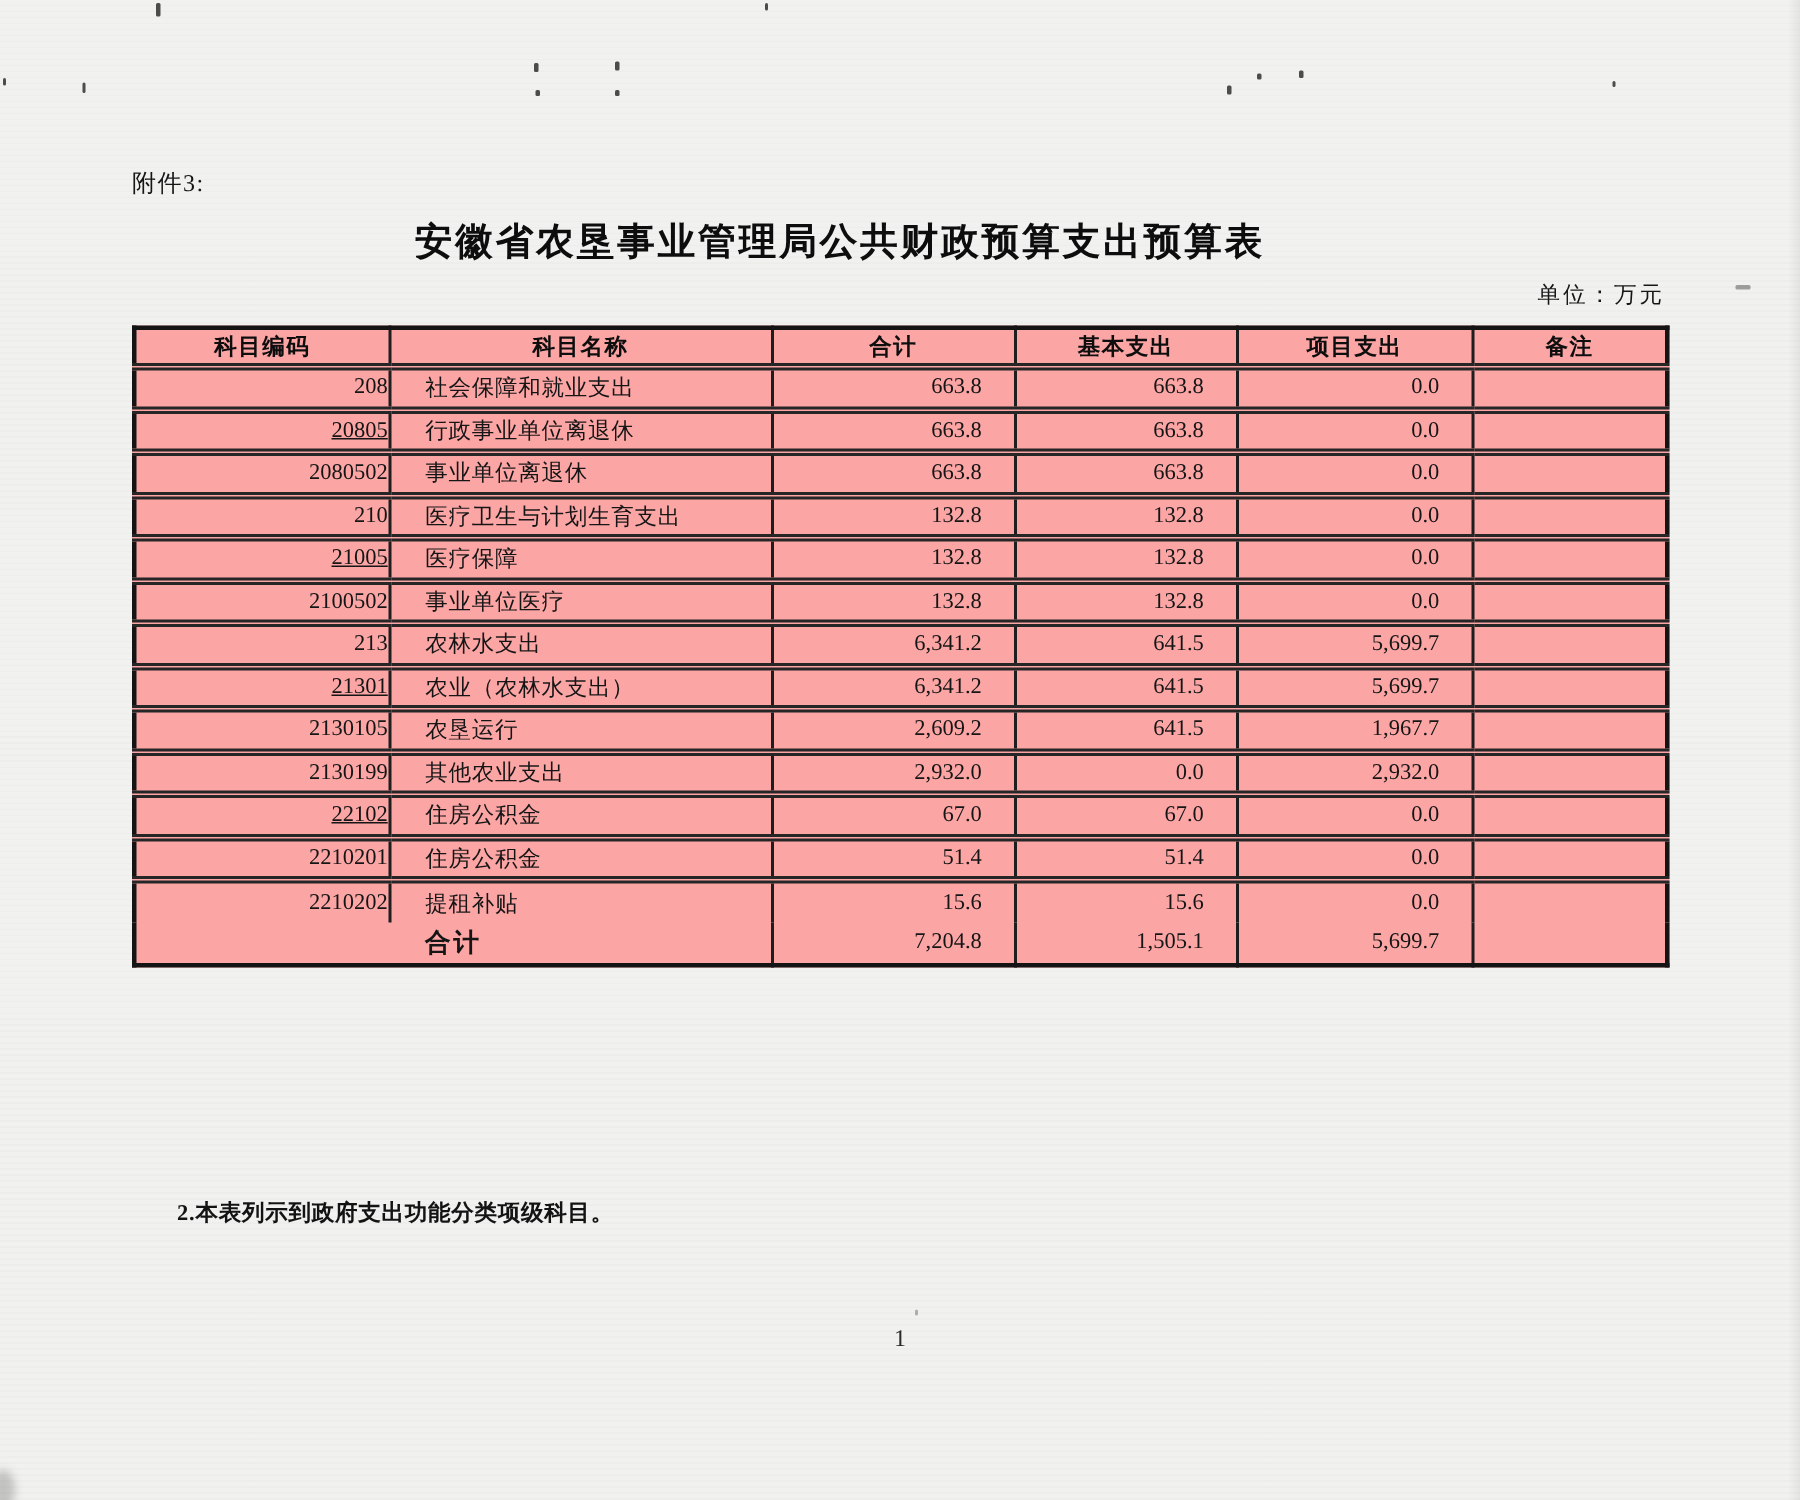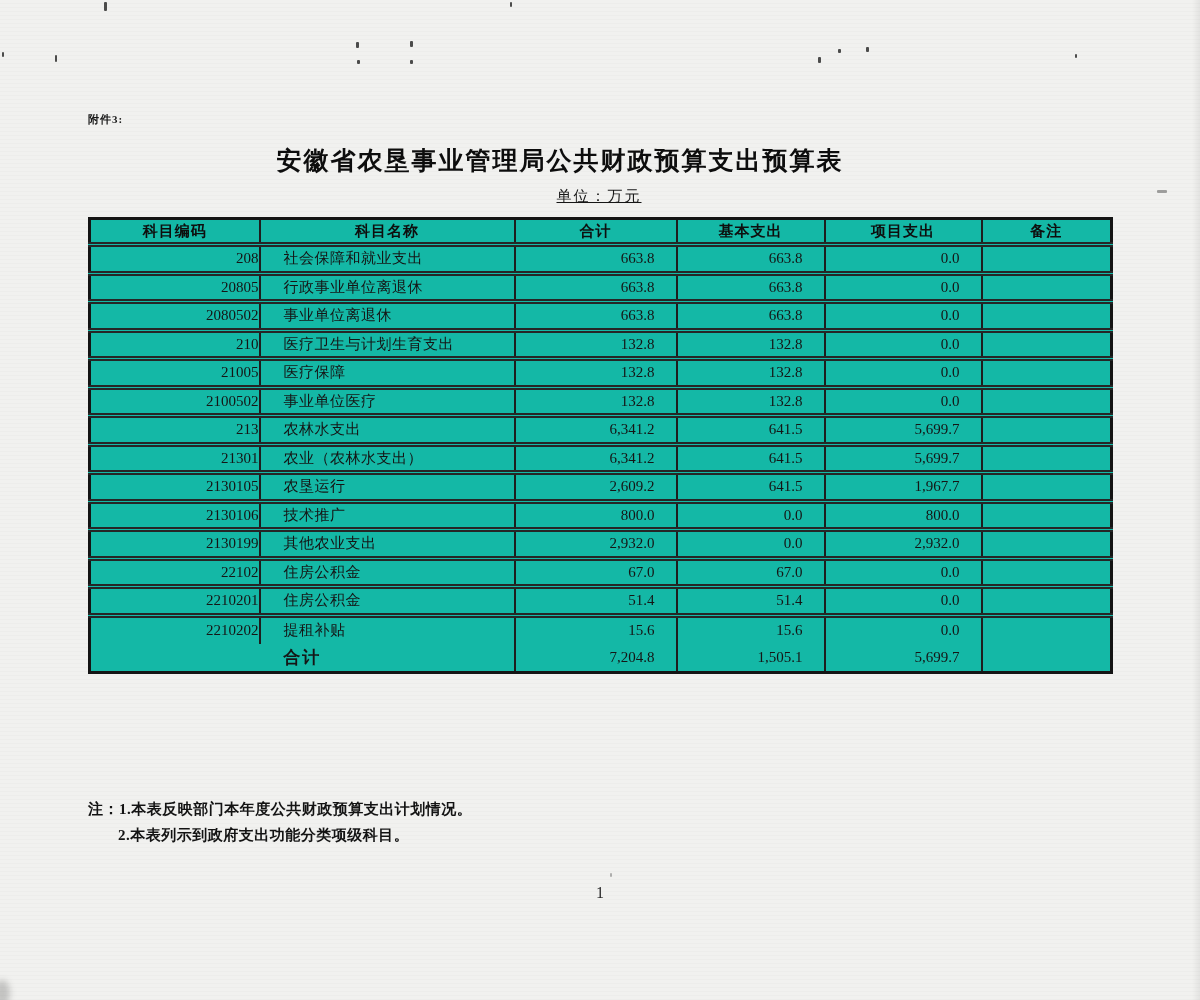--- a/index.html
+++ b/index.html
@@ -9,55 +9,55 @@
     font-family: "Liberation Serif", "DejaVu Serif", serif;
     color: #161616;
     background-color: #f1f1ef;
     background-image: repeating-linear-gradient(0deg, rgba(0,0,0,0.015) 0 1px, transparent 1px 4px);
     overflow: hidden;
   }
   .scan-page { position: absolute; inset: 0; }
 
   .attachment-label {
     position: absolute; left: 88px; top: 112px;
-    font-size: 11px; font-weight: 700; letter-spacing: 1px;
+    font-size: 16px; font-weight: 400; letter-spacing: 1px;
   }
   .doc-title {
     position: absolute; left: 0; top: 144px; width: 1120px;
     text-align: center; font-size: 25px; font-weight: 700; letter-spacing: 2px;
     color: #0d0d0d;
   }
   .unit-label {
     position: absolute; top: 187px; left: 88px; width: 1022px;
-    text-align: center; font-size: 15px; letter-spacing: 2px; text-decoration: underline;
+    text-align: right; font-size: 15px; letter-spacing: 2px;
   }
 
   .table-wrap { position: absolute; left: 88px; top: 217px; }
   table.budget {
     width: 1022px;
     border-collapse: collapse;
     table-layout: fixed;
-    background: #14b8a6;
+    background: #fca5a5;
     border: 3px solid #141414;
   }
   .budget th, .budget td {
     border-left: 2px solid #1e1e1e;
     border-right: 2px solid #1e1e1e;
     border-bottom: 5px double #262626;
     font-size: 15px;
     overflow: hidden; white-space: nowrap;
   }
   .budget th {
     height: 26px; font-weight: 700; text-align: center;
     letter-spacing: 1px; color: #0e0e0e;
   }
   .budget td { height: 28.5px; color: #151515; }
   .budget tr:last-child td { border-bottom: none; }
   td.code { text-align: right; padding-left: 4px; font-size: 15px; }
-  td.code.ind1 { padding-left: 20px; }
+  td.code.ind1 { padding-left: 20px; text-decoration: underline; }
   td.code.ind2 { padding-left: 36px; }
   td.name { text-align: left; padding-left: 23px; letter-spacing: 0.5px; }
   td.num  { text-align: right; padding-right: 21px; word-spacing: 2px; }
   td.remark { text-align: center; }
   td.total-label { text-align: center; font-size: 17px; font-weight: 700; letter-spacing: 2px; }
 
   .notes {
     position: absolute; left: 88px; top: 796px;
     font-size: 15px; line-height: 26px; letter-spacing: 0.5px; color: #131313;
     font-weight: 600;
@@ -178,28 +178,20 @@
           </tr>
           <tr>
             <td class="code ind2">2130105</td>
             <td class="name">农垦运行</td>
             <td class="num">2,609.2</td>
             <td class="num">641.5</td>
             <td class="num">1,967.7</td>
             <td class="remark"></td>
           </tr>
           <tr>
-            <td class="code ind2">2130106</td>
-            <td class="name">技术推广</td>
-            <td class="num">800.0</td>
-            <td class="num">0.0</td>
-            <td class="num">800.0</td>
-            <td class="remark"></td>
-          </tr>
-          <tr>
             <td class="code ind2">2130199</td>
             <td class="name">其他农业支出</td>
             <td class="num">2,932.0</td>
             <td class="num">0.0</td>
             <td class="num">2,932.0</td>
             <td class="remark"></td>
           </tr>
           <tr>
             <td class="code ind1">22102</td>
             <td class="name">住房公积金</td>
@@ -231,21 +223,20 @@
           <td class="num">7,204.8</td>
           <td class="num">1,505.1</td>
           <td class="num">5,699.7</td>
           <td class="remark"></td>
         </tr>
       </tfoot>
     </table>
   </div>
 
   <div class="notes">
-    <div class="note-line1">注：1.本表反映部门本年度公共财政预算支出计划情况。</div>
     <div class="note-line2">2.本表列示到政府支出功能分类项级科目。</div>
   </div>
 
   <div class="page-number">1</div>
 
   <div class="speck" style="left:104px; top:2px;  width:3px; height:9px;"></div>
   <div class="speck" style="left:510px; top:2px;  width:2px; height:5px;"></div>
   <div class="speck" style="left:2px;   top:52px; width:2px; height:5px;"></div>
   <div class="speck" style="left:55px;  top:55px; width:2px; height:7px;"></div>
   <div class="speck" style="left:356px; top:42px; width:3px; height:6px;"></div>

